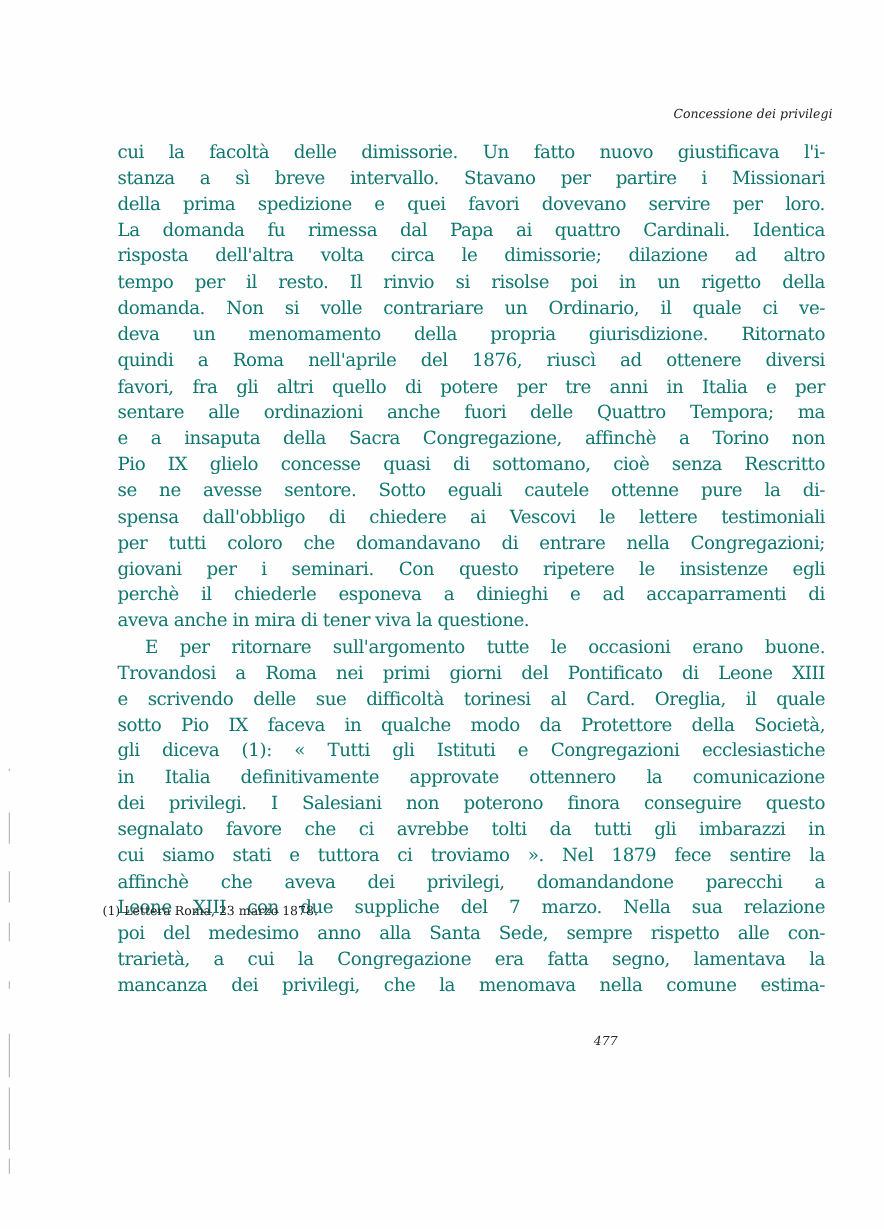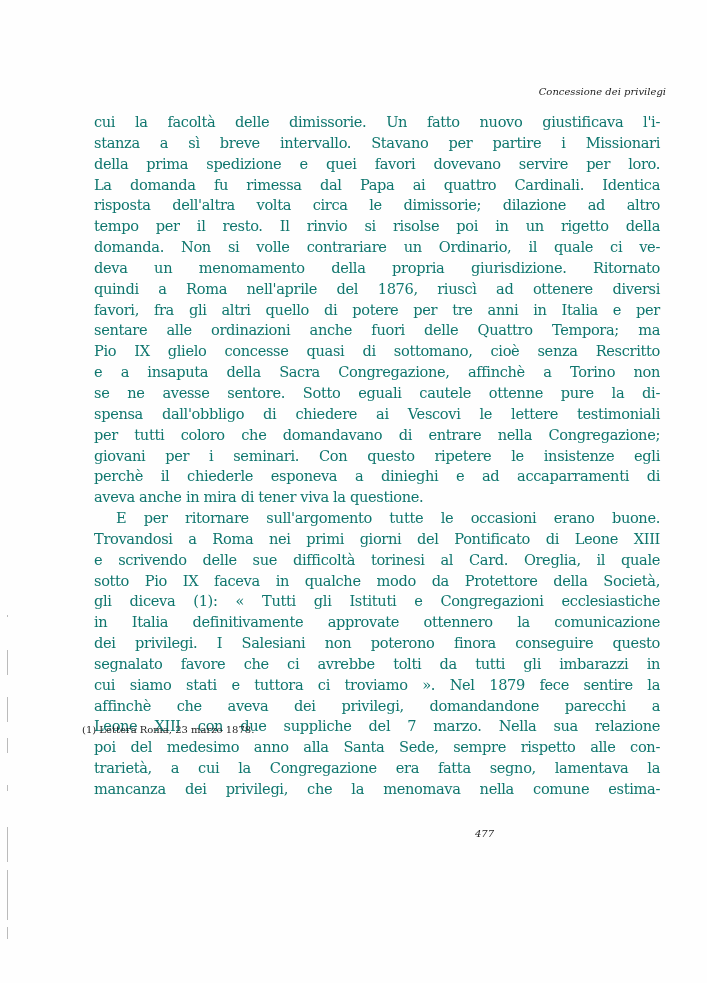--- a/index.html
+++ b/index.html
@@ -45,25 +45,25 @@
       <span class="line">stanza a sì breve intervallo. Stavano per partire i Missionari</span>
       <span class="line">della prima spedizione e quei favori dovevano servire per loro.</span>
       <span class="line">La domanda fu rimessa dal Papa ai quattro Cardinali. Identica</span>
       <span class="line">risposta dell'altra volta circa le dimissorie; dilazione ad altro</span>
       <span class="line">tempo per il resto. Il rinvio si risolse poi in un rigetto della</span>
       <span class="line">domanda. Non si volle contrariare un Ordinario, il quale ci ve-</span>
       <span class="line">deva un menomamento della propria giurisdizione. Ritornato</span>
       <span class="line">quindi a Roma nell'aprile del 1876, riuscì ad ottenere diversi</span>
       <span class="line">favori, fra gli altri quello di potere per tre anni in Italia e per</span>
       <span class="line">sentare alle ordinazioni anche fuori delle Quattro Tempora; ma</span>
+      <span class="line">e a insaputa della Sacra Congregazione, affinchè a Torino non</span>
       <span class="line">Pio IX glielo concesse quasi di sottomano, cioè senza Rescritto</span>
-      <span class="line">e a insaputa della Sacra Congregazione, affinchè a Torino non</span>
       <span class="line">se ne avesse sentore. Sotto eguali cautele ottenne pure la di-</span>
       <span class="line">spensa dall'obbligo di chiedere ai Vescovi le lettere testimoniali</span>
-      <span class="line">per tutti coloro che domandavano di entrare nella Congregazione;</span>
+      <span class="line">per tutti coloro che domandavano di entrare nella Congregazioni;</span>
       <span class="line">giovani per i seminari. Con questo ripetere le insistenze egli</span>
       <span class="line">perchè il chiederle esponeva a dinieghi e ad accaparramenti di</span>
       <span class="line last">aveva anche in mira di tener viva la questione.</span>
       <span class="line indent">E per ritornare sull'argomento tutte le occasioni erano buone.</span>
       <span class="line">Trovandosi a Roma nei primi giorni del Pontificato di Leone XIII</span>
       <span class="line">e scrivendo delle sue difficoltà torinesi al Card. Oreglia, il quale</span>
       <span class="line">sotto Pio IX faceva in qualche modo da Protettore della Società,</span>
       <span class="line">gli diceva (1): « Tutti gli Istituti e Congregazioni ecclesiastiche</span>
       <span class="line">in Italia definitivamente approvate ottennero la comunicazione</span>
       <span class="line">dei privilegi. I Salesiani non poterono finora conseguire questo</span>

